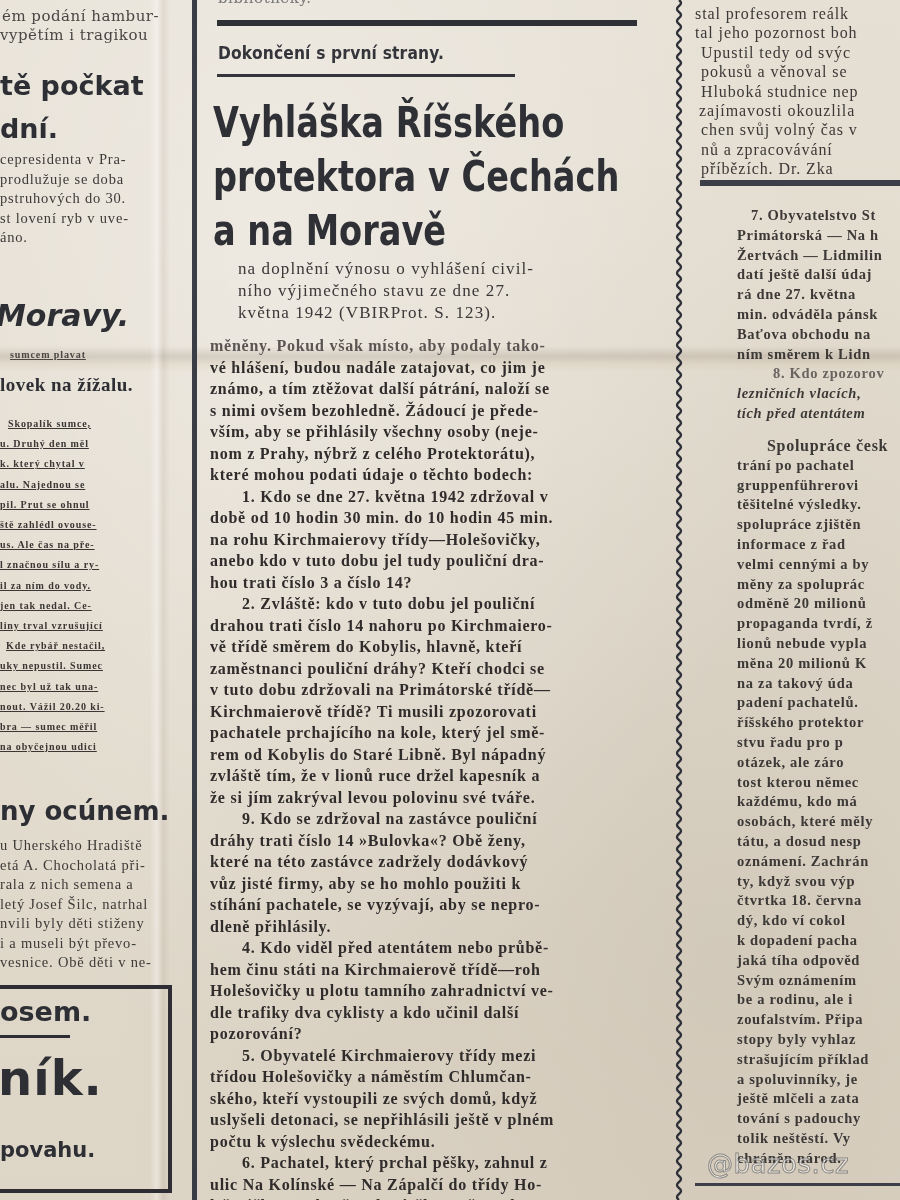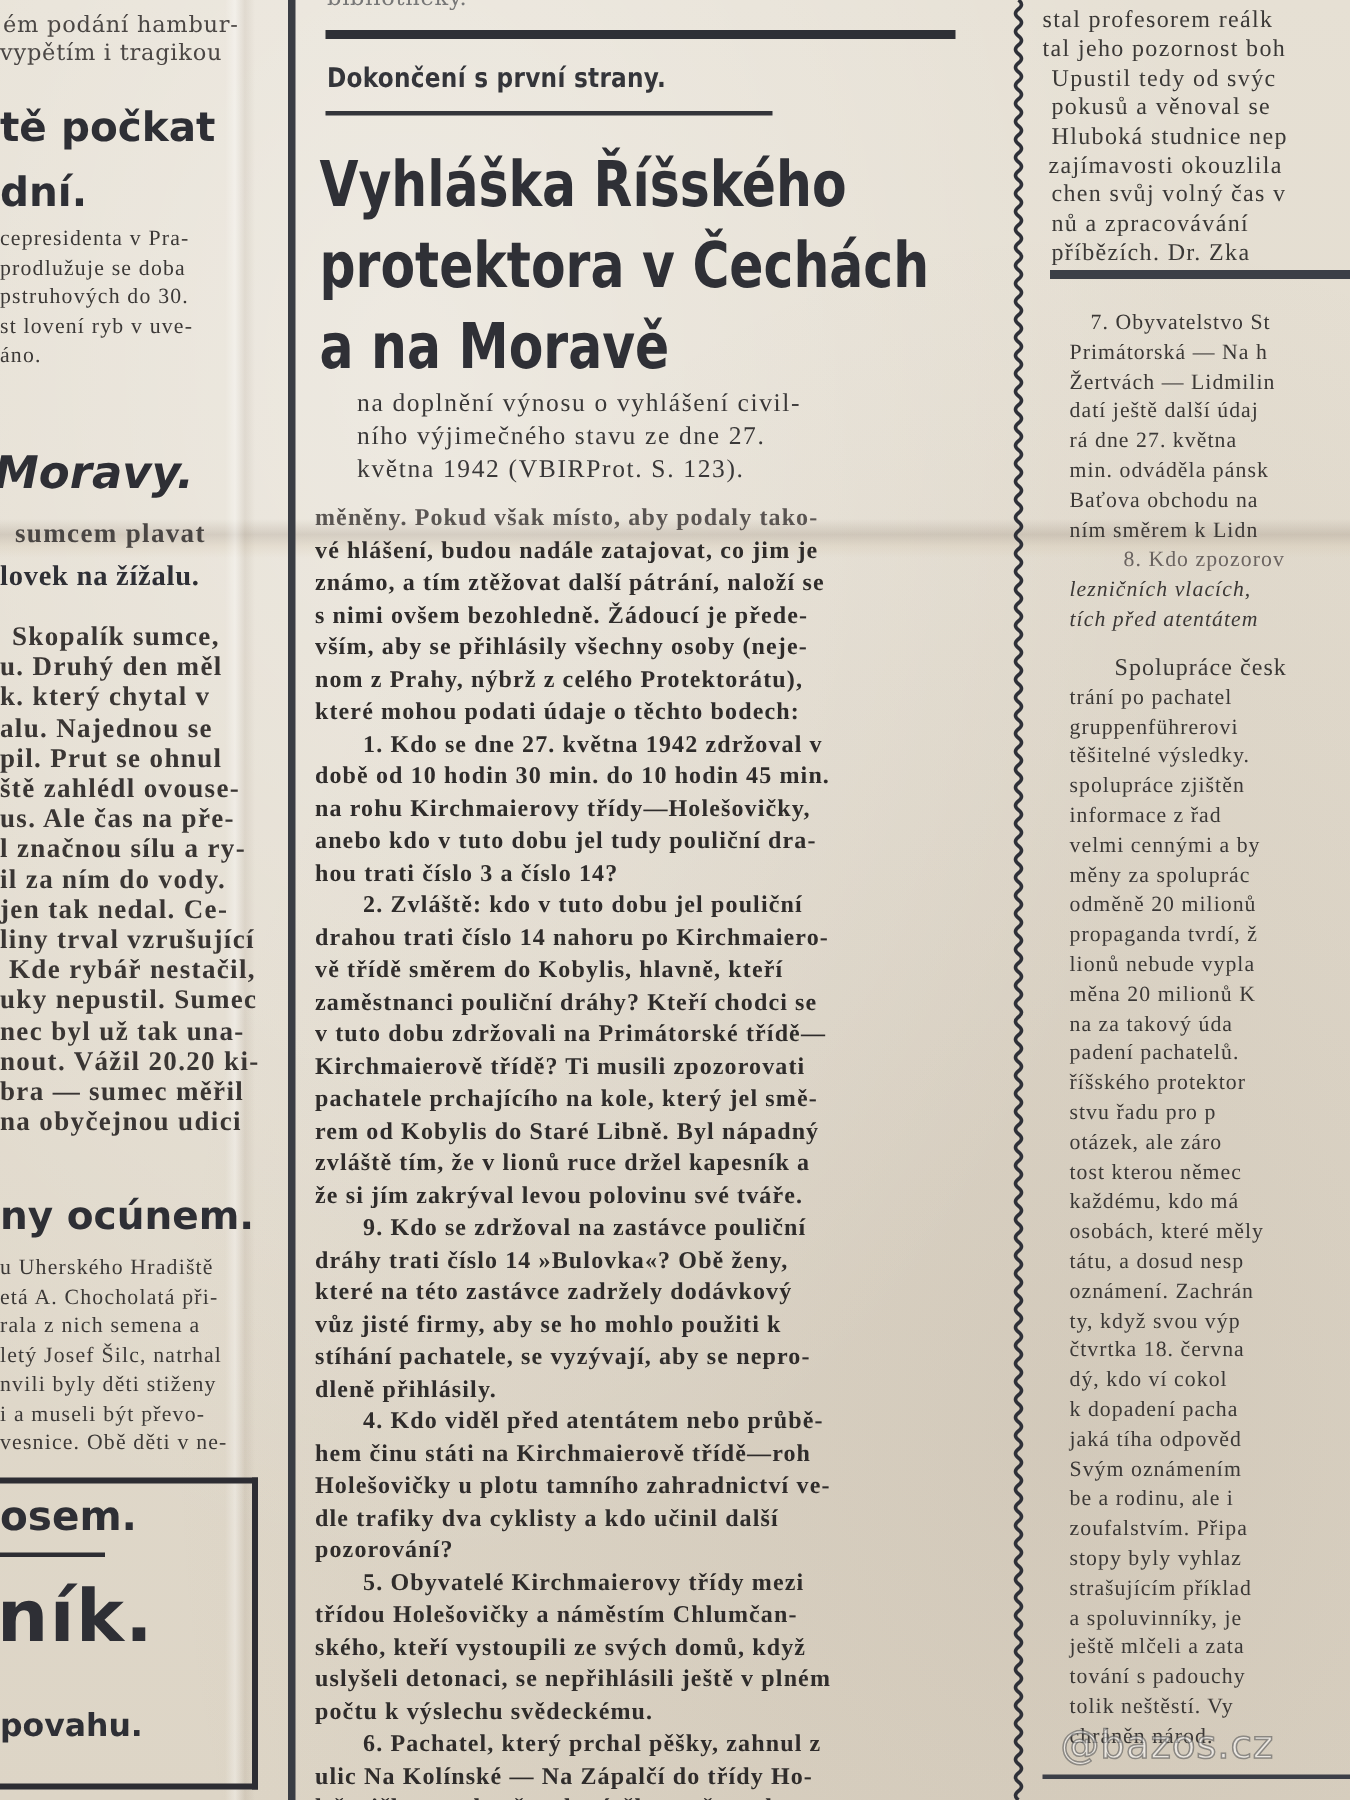--- a/index.html
+++ b/index.html
@@ -34,21 +34,21 @@
     background: #3a3d44;
   }
   .wavy {
     position: absolute; left: 672px; top: 0; width: 12px; height: 1200px;
     background:
       repeating-linear-gradient(180deg, transparent 0 6px, transparent 6px 12px);
   }
   .wavy svg { position: absolute; left: 0; top: 0; }
   .lc-serif-light { font-family: "DejaVu Serif", serif; font-size: 15px; line-height: 21px; white-space: nowrap; color: #4a4644; letter-spacing: 0.5px; }
   .lc-head { font-family: "DejaVu Sans", sans-serif; font-weight: bold; white-space: nowrap; color: #2e2f35; }
-  .lc-body-bold { font-family: "Liberation Serif", serif; font-weight: bold; font-size: 18px; line-height: 20.2px; white-space: nowrap; letter-spacing: 0.9px; color: #3a3634; }
+  .lc-body-bold { font-family: "Liberation Serif", serif; font-weight: bold; font-size: 10px; line-height: 20.2px; white-space: nowrap; letter-spacing: 0.9px; color: #3a3634; text-decoration: underline; }
   .lc-small { font-family: "Liberation Serif", serif; font-size: 14.5px; line-height: 19.5px; white-space: nowrap; letter-spacing: 0.8px; color: #3c3937; }
 
   .box-left {
     position: absolute; left: -10px; top: 985px; width: 178px; height: 200px;
     border: 4px solid #2d2d33; border-left: none;
   }
   .box-sub-rule { position: absolute; left: 0; top: 1035px; width: 70px; height: 3px; background: #2d2d33; }
 
   
   .top-rule { position: absolute; left: 217px; top: 20px; width: 420px; height: 6px; background: #2e3036; }
@@ -74,21 +74,21 @@
     position: absolute; left: 210px; top: 335px; width: 460px;
     font-family: "Liberation Serif", serif; font-weight: bold; font-size: 16px;
     line-height: 21.5px; color: #2f2c2b; letter-spacing: 0.75px;
   }
   .body-main .ln { white-space: nowrap; display: block; height: 21.5px; }
   .body-main .ln.faded { color: #5a5552; }
   .body-main .ln.indent { padding-left: 32px; }
 
   
   .rc-light { font-family: "Liberation Serif", serif; font-size: 16px; line-height: 19.4px; white-space: nowrap; color: #3b3937; letter-spacing: 0.9px; }
-  .rc-bold { font-family: "Liberation Serif", serif; font-weight: normal; font-size: 14.5px; line-height: 19.8px; white-space: nowrap; color: #3b3836; letter-spacing: 0.7px; }
+  .rc-bold { font-family: "Liberation Serif", serif; font-weight: bold; font-size: 14.5px; line-height: 19.8px; white-space: nowrap; color: #3b3836; letter-spacing: 0.7px; margin-left: 24px; }
   .rc-rule { position: absolute; left: 700px; top: 180px; width: 200px; height: 6px; background: #3c3f47; }
   .rc-rule-bottom { position: absolute; left: 695px; top: 1183px; width: 205px; height: 3px; background: #3c3f47; }
 
   .watermark {
     position: absolute; left: 707px; top: 1149px;
     font-family: "DejaVu Sans", sans-serif; font-size: 26px; color: rgba(255,255,255,0.55);
     -webkit-text-stroke: 1px rgba(70,70,70,0.55); letter-spacing: 0.5px; white-space: nowrap;
   }
 </style>
 </head>

